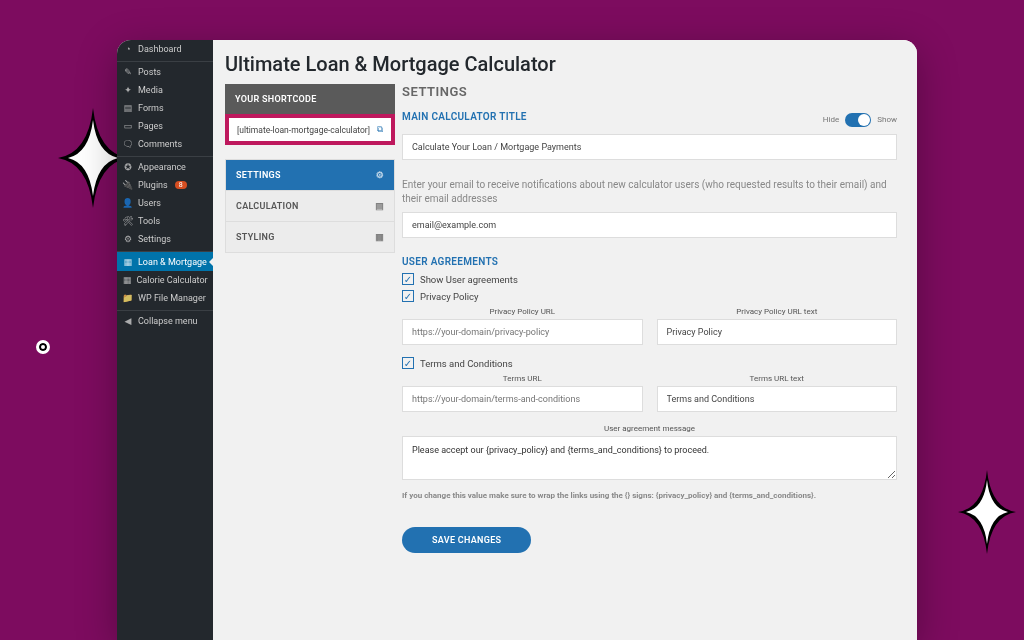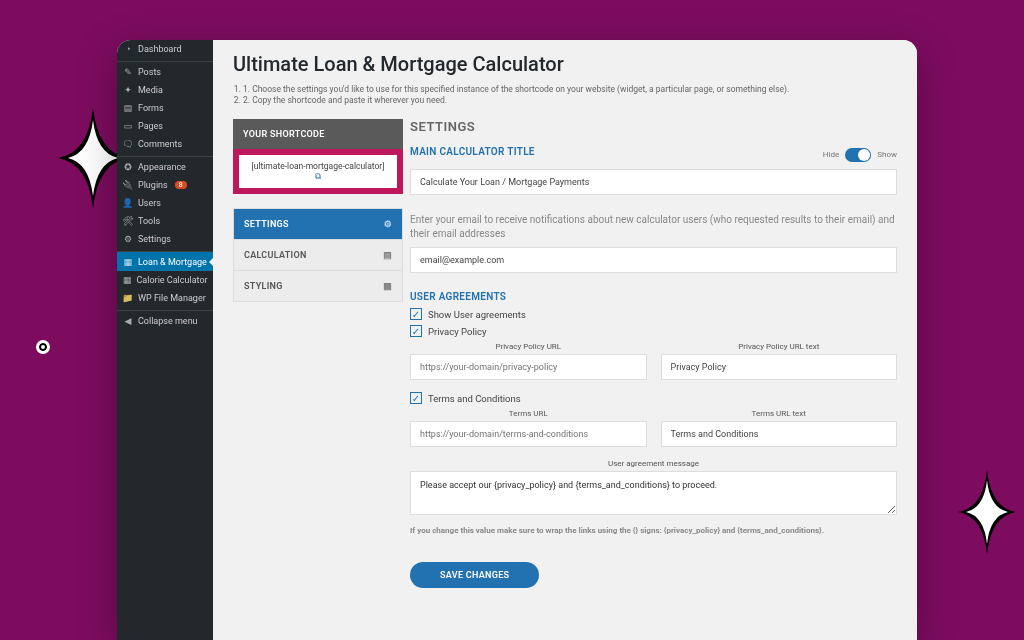--- a/index.html
+++ b/index.html
@@ -16,31 +16,31 @@
 .wp-side { width: 96px; background: #23282d; color: #eee; font-size: 9px; overflow: hidden; }
 .wp-side ul { list-style: none; }
 .wp-side li { display: flex; align-items: center; gap: 5px; padding: 4px 6px; color: #ccc; cursor: pointer; position: relative; white-space: nowrap; }
 .wp-side li.sep { border-top: 1px solid #3a3f44; margin-top: 3px; padding-top: 5px; }
 .wp-side li.active { background: #0073aa; color: #fff; }
 .wp-side li.active::after { content:""; position:absolute; right:-1px; top:50%; transform:translateY(-50%); border:5px solid transparent; border-right-color:#f1f1f1; }
 .wp-side .ic { width:10px; height:10px; display:inline-flex; align-items:center; justify-content:center; opacity:.8; }
 .wp-side .badge { background:#d54e21; color:#fff; font-size:7px; border-radius:7px; padding:0 4px; margin-left:2px;}
 
 
-.main { flex:1; background:#f1f1f1; overflow:auto; padding: 12px 20px 20px 20px; }
+.main { flex:1; background:#f1f1f1; overflow:auto; padding: 12px 20px 20px 12px; }
 .page-title { font-size: 20px; font-weight: 500; color:#23282d; margin-bottom: 8px; }
 .desc-list { font-size: 8.5px; color:#666; margin-bottom: 14px; padding-left: 10px; }
 .desc-list li { margin-bottom: 1px; }
 
 .cols { display:flex; gap: 7px; }
 .col-left { width: 170px; }
 .col-right { flex:1; }
 
 .sc-label { background:#5a5a5a; color:#fff; font-size:9px; font-weight:600; padding:10px 10px; letter-spacing:.3px;}
-.sc-box { background:#fff; border:6px solid #be185d; padding:6px 8px; font-size:8.5px; color:#444; display:flex; align-items:center; justify-content:space-between;flex-direction:column; }
+.sc-box { background:#fff; border:4px solid #be185d; padding:6px 8px; font-size:8.5px; color:#444; display:flex; align-items:center; justify-content:space-between; }
 .sc-box .copy-ic { color:#2271b1; }
 
 .tabs { margin-top: 14px; border:1px solid #ddd; }
 .tabs .tab { font-size:9px; font-weight:600; padding:10px 10px; display:flex; justify-content:space-between; align-items:center; color:#555; background:#e8e8e8; border-bottom:1px solid #ddd; cursor:pointer; letter-spacing:.3px;}
 .tabs .tab:last-child { border-bottom:none; }
 .tabs .tab.active { background:#2271b1; color:#fff; }
 .tabs .tab:not(.active) { background:#ececec; color:#555; }
 .tab-ic { opacity:.7; }
 
 .sect-h { font-size: 13px; font-weight:600; color:#666; letter-spacing:.5px; margin-bottom:12px; }
@@ -145,24 +145,20 @@
         </li>
         <li class="sep">
           <span class="ic">◀</span>
           <span>Collapse menu</span>
         </li>
       </ul>
   </nav>
 
   <div class="main">
     <h1 class="page-title">Ultimate Loan &amp; Mortgage Calculator</h1>
-    <ol class="desc-list" id="instructions">
-        <li>1. Choose the settings you'd like to use for this specified instance of the shortcode on your website (widget, a particular page, or something else).</li>
-        <li>2. Copy the shortcode and paste it wherever you need.</li>
-      </ol>
 
     <div class="cols">
       <div class="col-left">
         <div class="sc-label">YOUR SHORTCODE</div>
         <div class="sc-box">
           <span>[ultimate-loan-mortgage-calculator]</span>
           <span class="copy-ic">⧉</span>
         </div>
         <div class="tabs" id="tabs">
             <div class="tab active">

